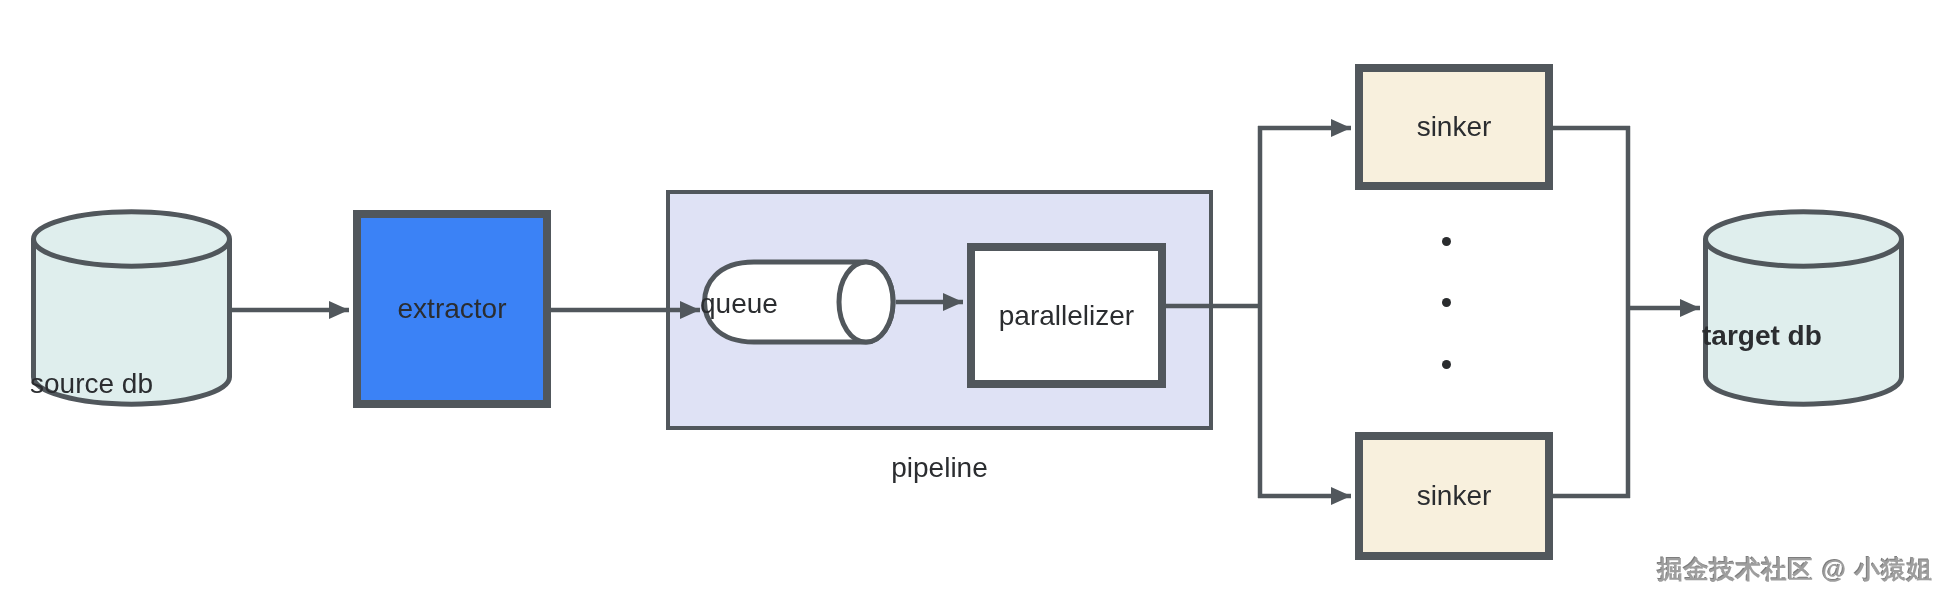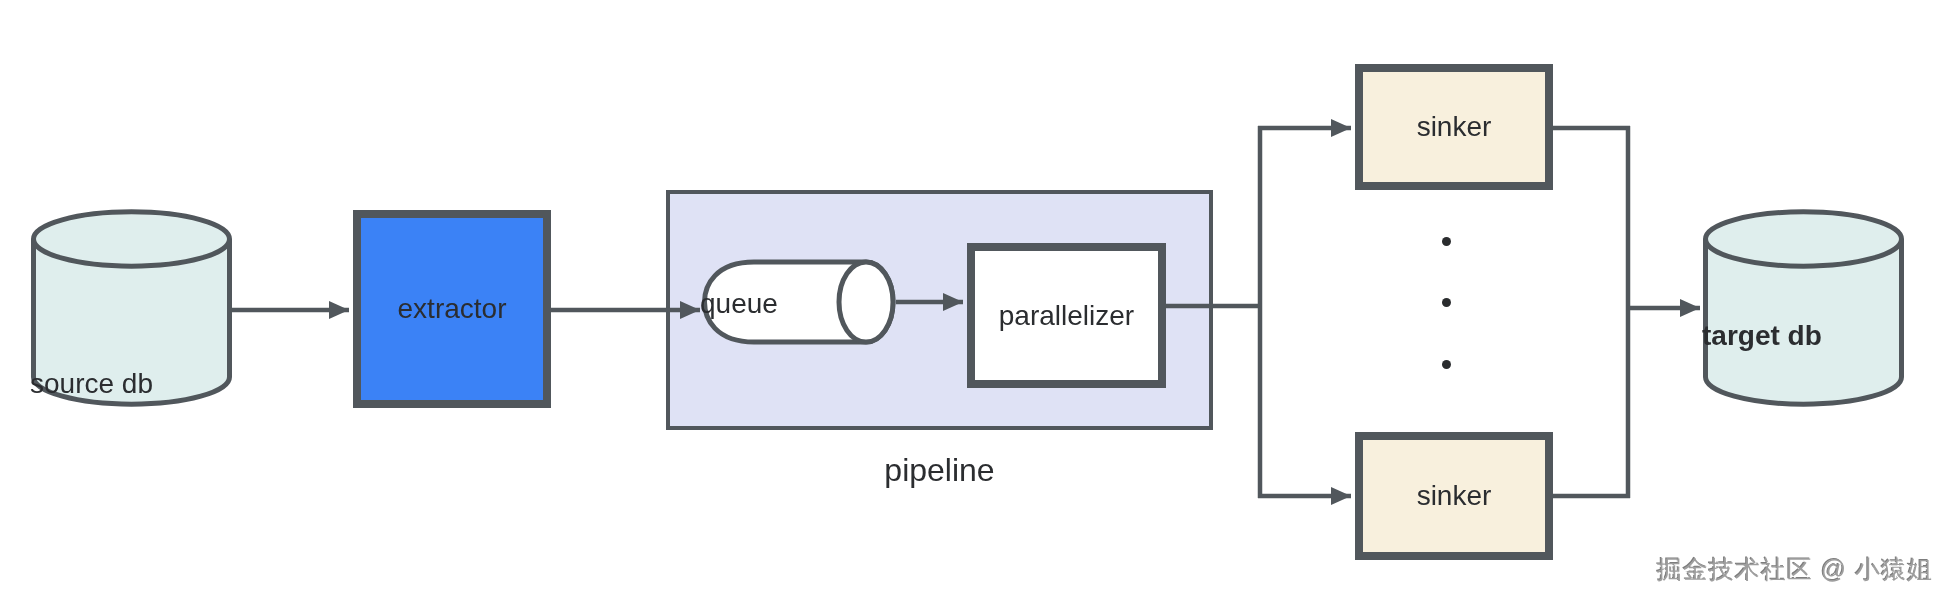--- a/index.html
+++ b/index.html
@@ -13,23 +13,23 @@
   }
   .node{
     position:absolute;box-sizing:border-box;display:flex;align-items:center;justify-content:center;
     font-size:28px;color:#2b2d30;z-index:3;
   }
   .rect{border:8px solid #a3a3a3;}
   .cyl{position:absolute;z-index:3;}
   .cyl svg{display:block;}
   .cyl .lbl{position:absolute;left:0;width:100%;text-align:left;font-size:28px;color:#2b2d30;}
   .dot{position:absolute;width:9px;height:9px;border-radius:50%;z-index:3;}
-  .plabel{position:absolute;text-align:center;font-size:32px;color:#2b2d30;z-index:3;}
+  .plabel{position:absolute;text-align:center;font-size:28px;color:#2b2d30;z-index:3;}
   .watermark{
-    position:absolute;font-size:25px;font-weight:400;letter-spacing:1px;z-index:4;
+    position:absolute;font-size:25px;font-weight:700;letter-spacing:1px;z-index:4;
     text-shadow:1.5px 1.5px 0 #ffffff,-1px -1px 0 #7d7d7d;
   }
 </style>
 </head>
 <body>
 
 <div class="canvas">
 
   <div class="group" style="left: 666px; top: 190px; width: 547px; height: 240px; background-color: rgb(223, 226, 245); border-color: rgb(81, 87, 92);"></div>
 

